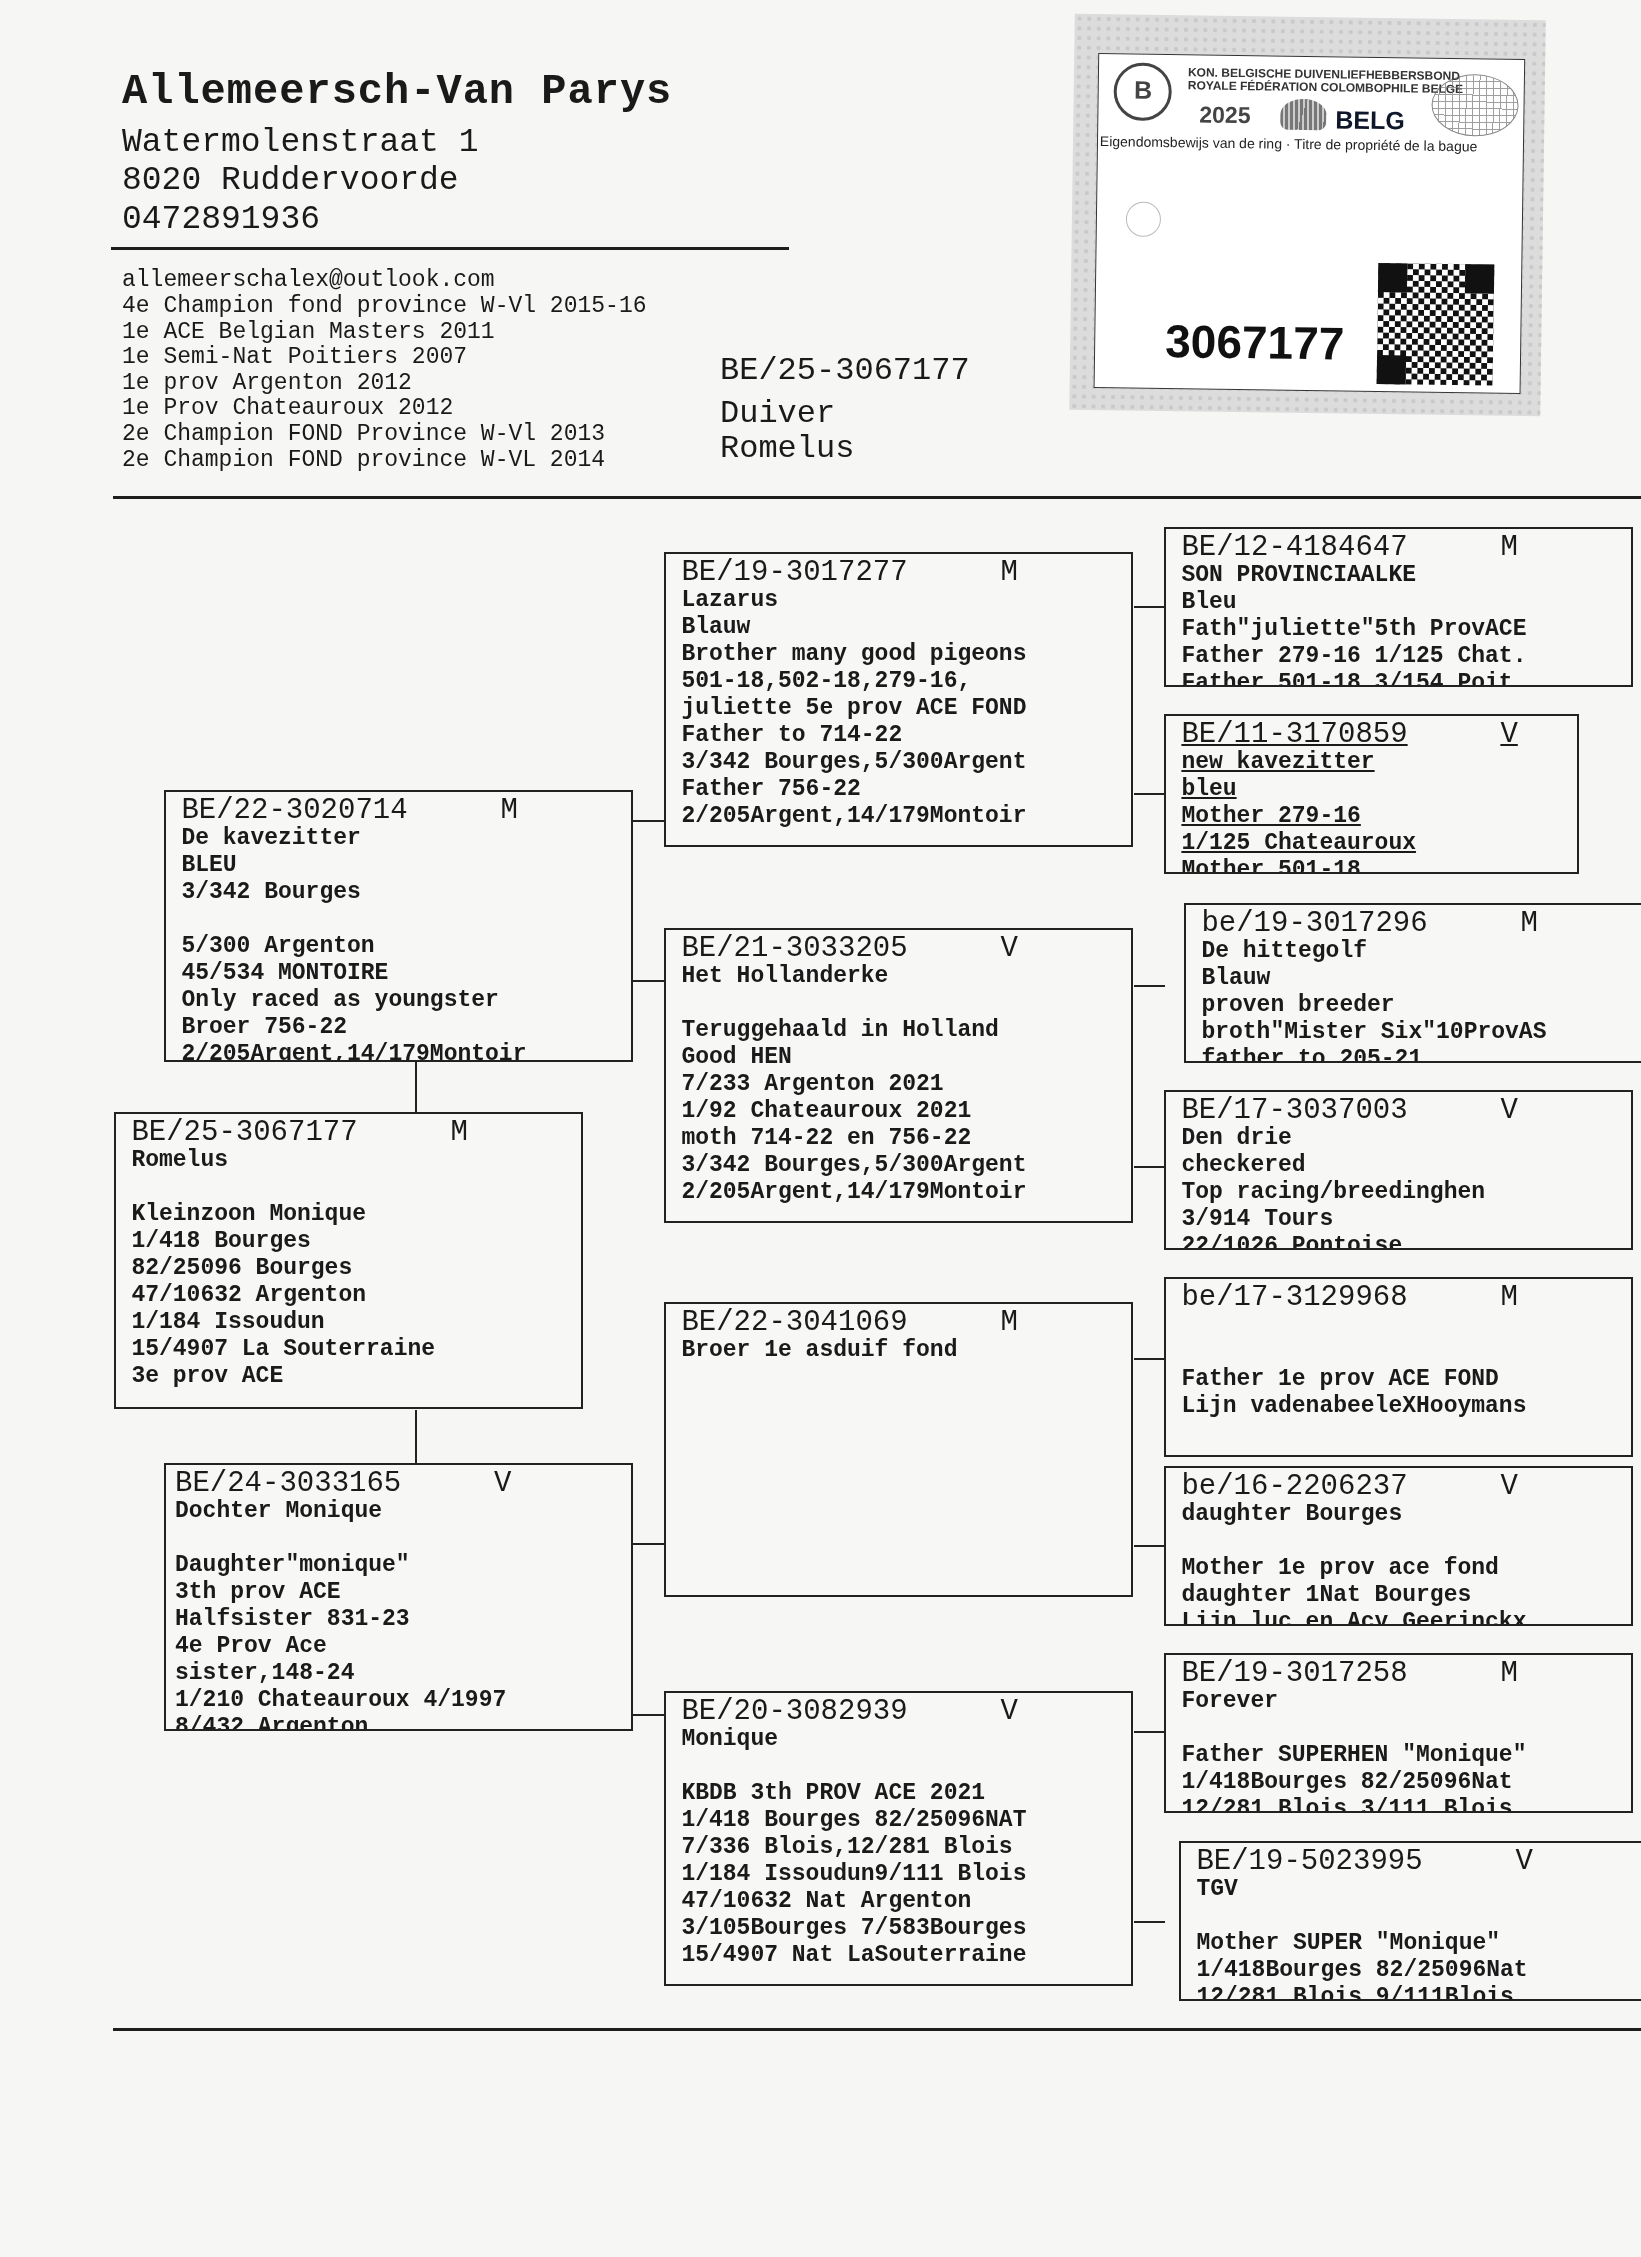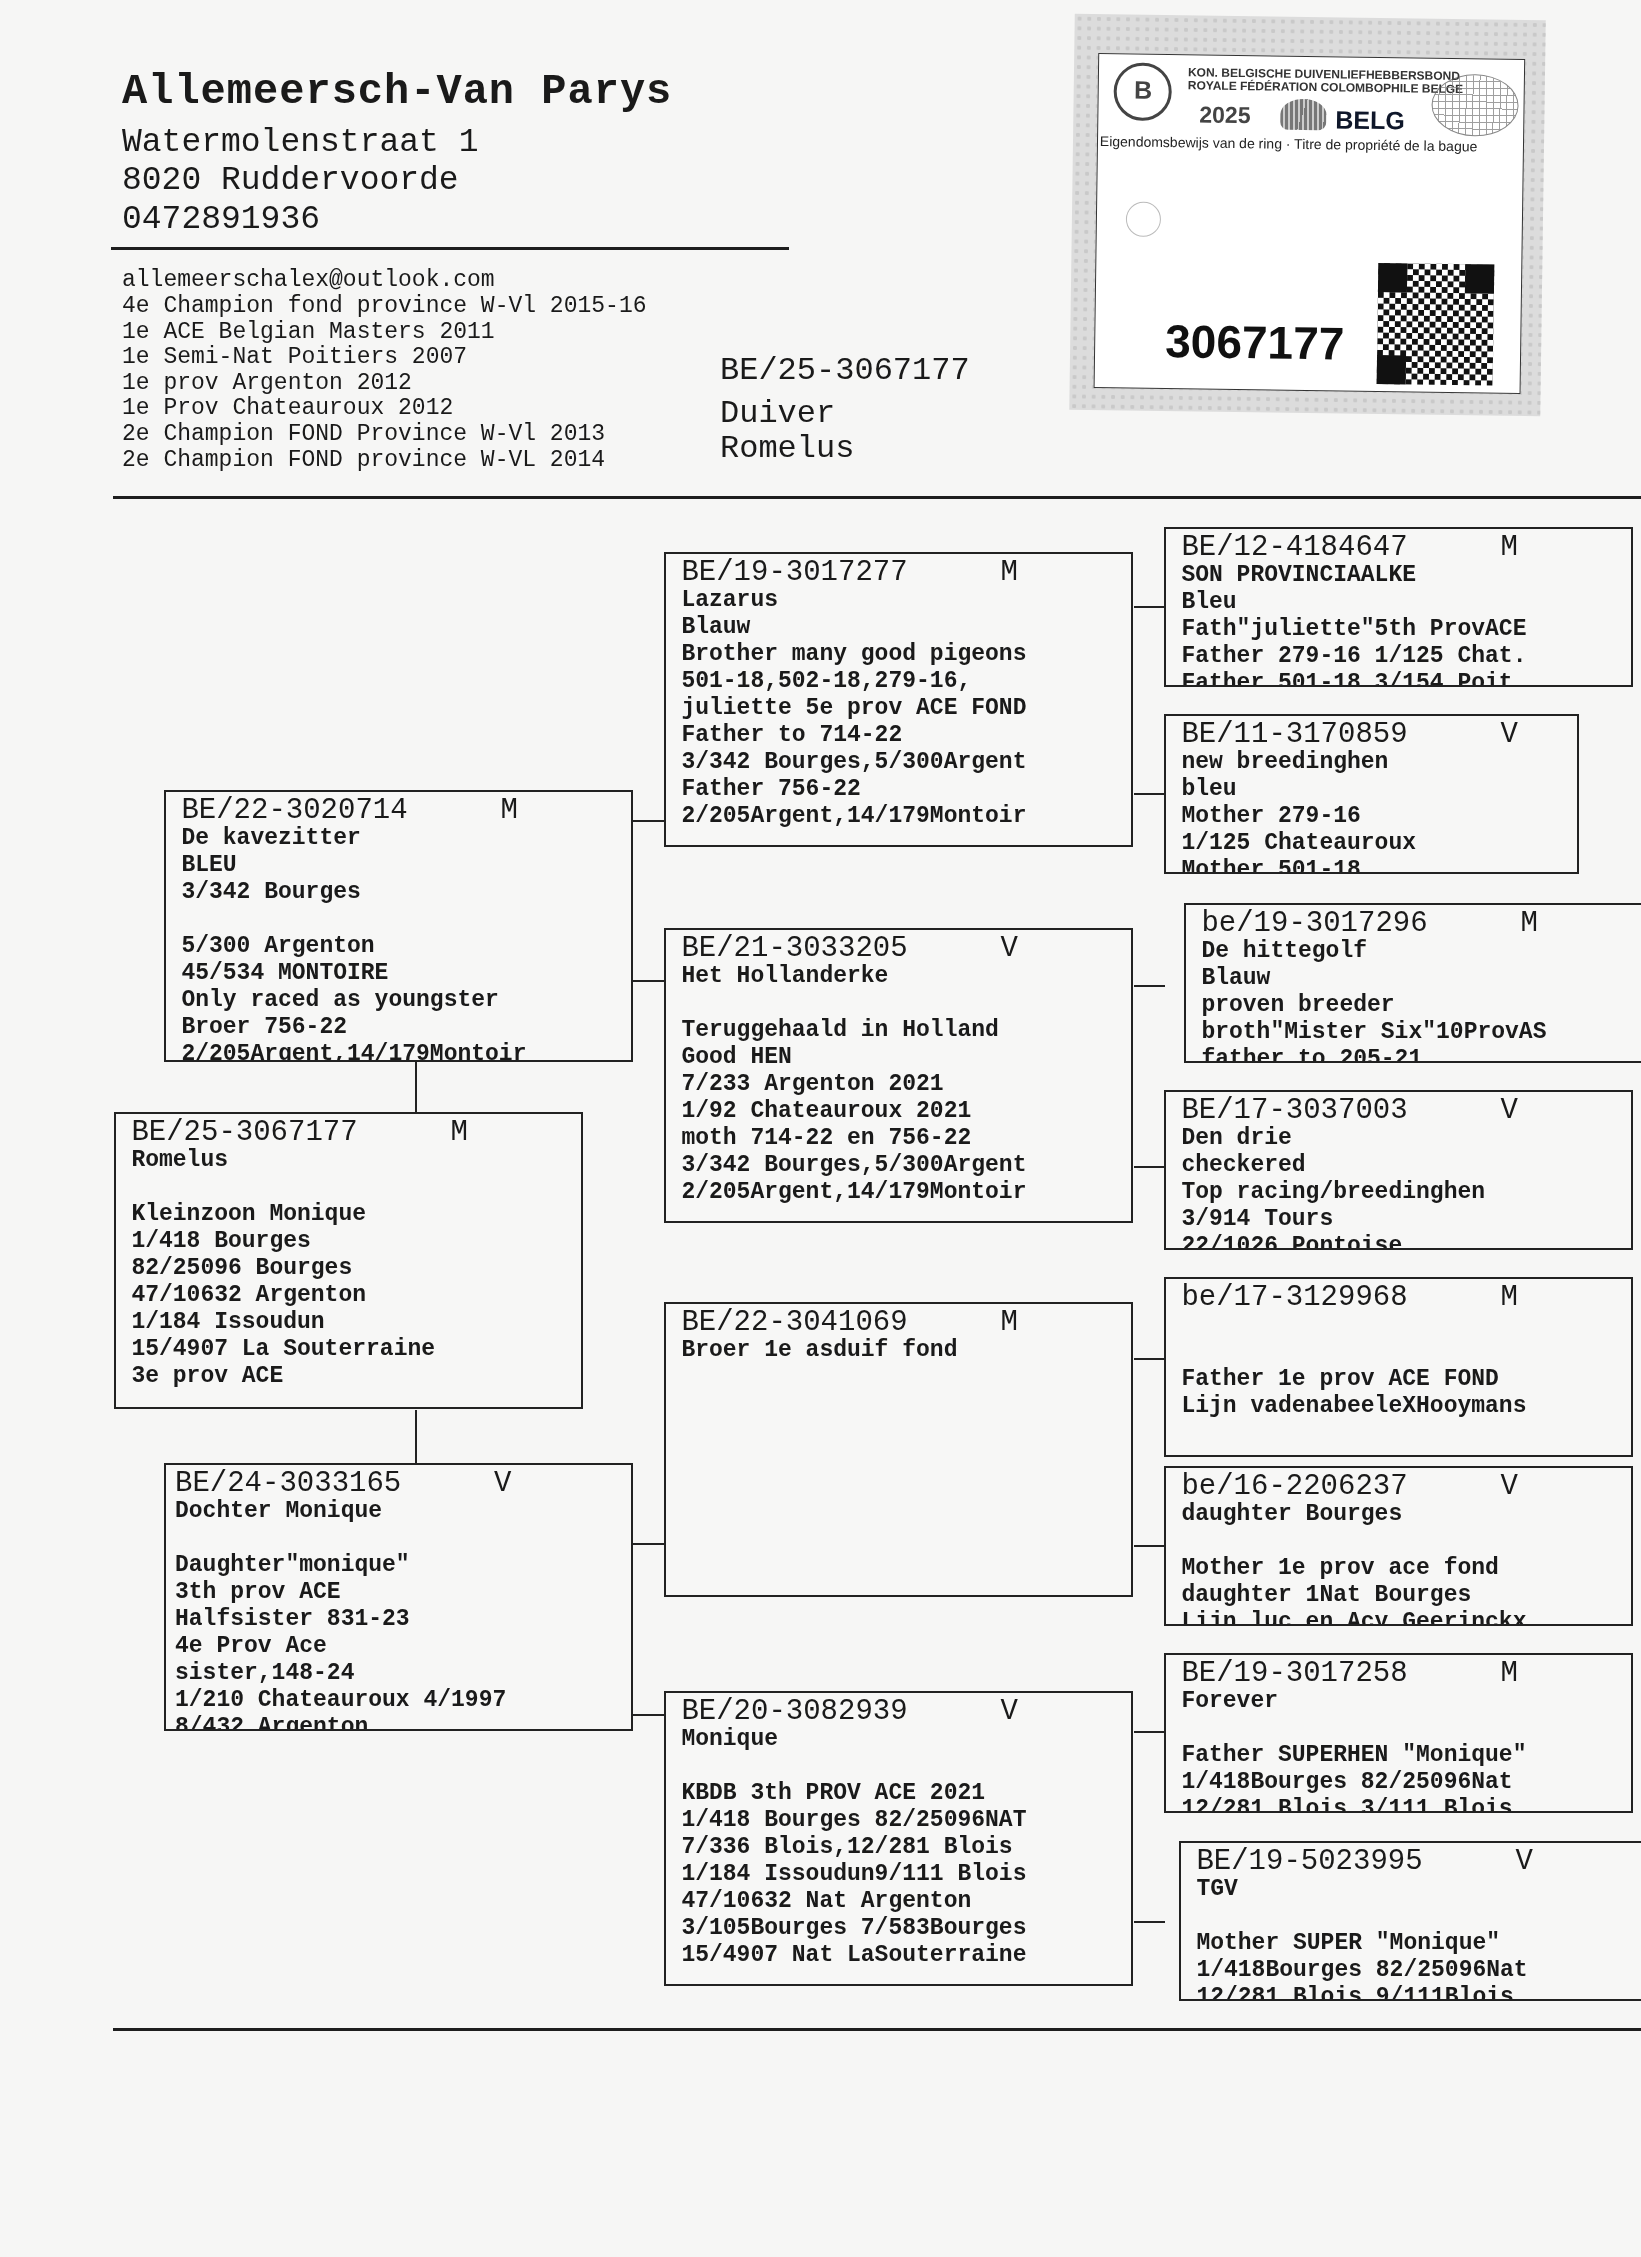--- a/index.html
+++ b/index.html
@@ -182,23 +182,23 @@
 <div class="hl" style="left:633px;top:1714px;width:31px;"></div>
 
 <div class="box" style="left:1164px;top:527px;width:469px;height:160px;">
   <div class="ring"><span class="num">BE/12-4184647</span><span class="sex">M</span></div>
   <div class="line">SON PROVINCIAALKE</div>
   <div class="line">Bleu</div>
   <div class="line">Fath"juliette"5th ProvACE</div>
   <div class="line">Father 279-16 1/125 Chat.</div>
   <div class="line">Father 501-18 3/154 Poit</div>
 </div>
-<div class="box" style="left:1164px;top:714px;width:415px;height:160px;">
+<div class="box" style="left:1164px;top:714px;width:415px;height:160px;text-decoration:underline;">
   <div class="ring"><span class="num">BE/11-3170859</span><span class="sex">V</span></div>
-  <div class="line">new breedinghen</div>
+  <div class="line">new kavezitter</div>
   <div class="line">bleu</div>
   <div class="line">Mother 279-16</div>
   <div class="line">1/125 Chateauroux</div>
   <div class="line">Mother 501-18</div>
 </div>
 <div class="box" style="left:1164px;top:903px;width:485px;height:160px;margin-left:20px;">
   <div class="ring"><span class="num">be/19-3017296</span><span class="sex">M</span></div>
   <div class="line">De hittegolf</div>
   <div class="line">Blauw</div>
   <div class="line">proven breeder</div>

